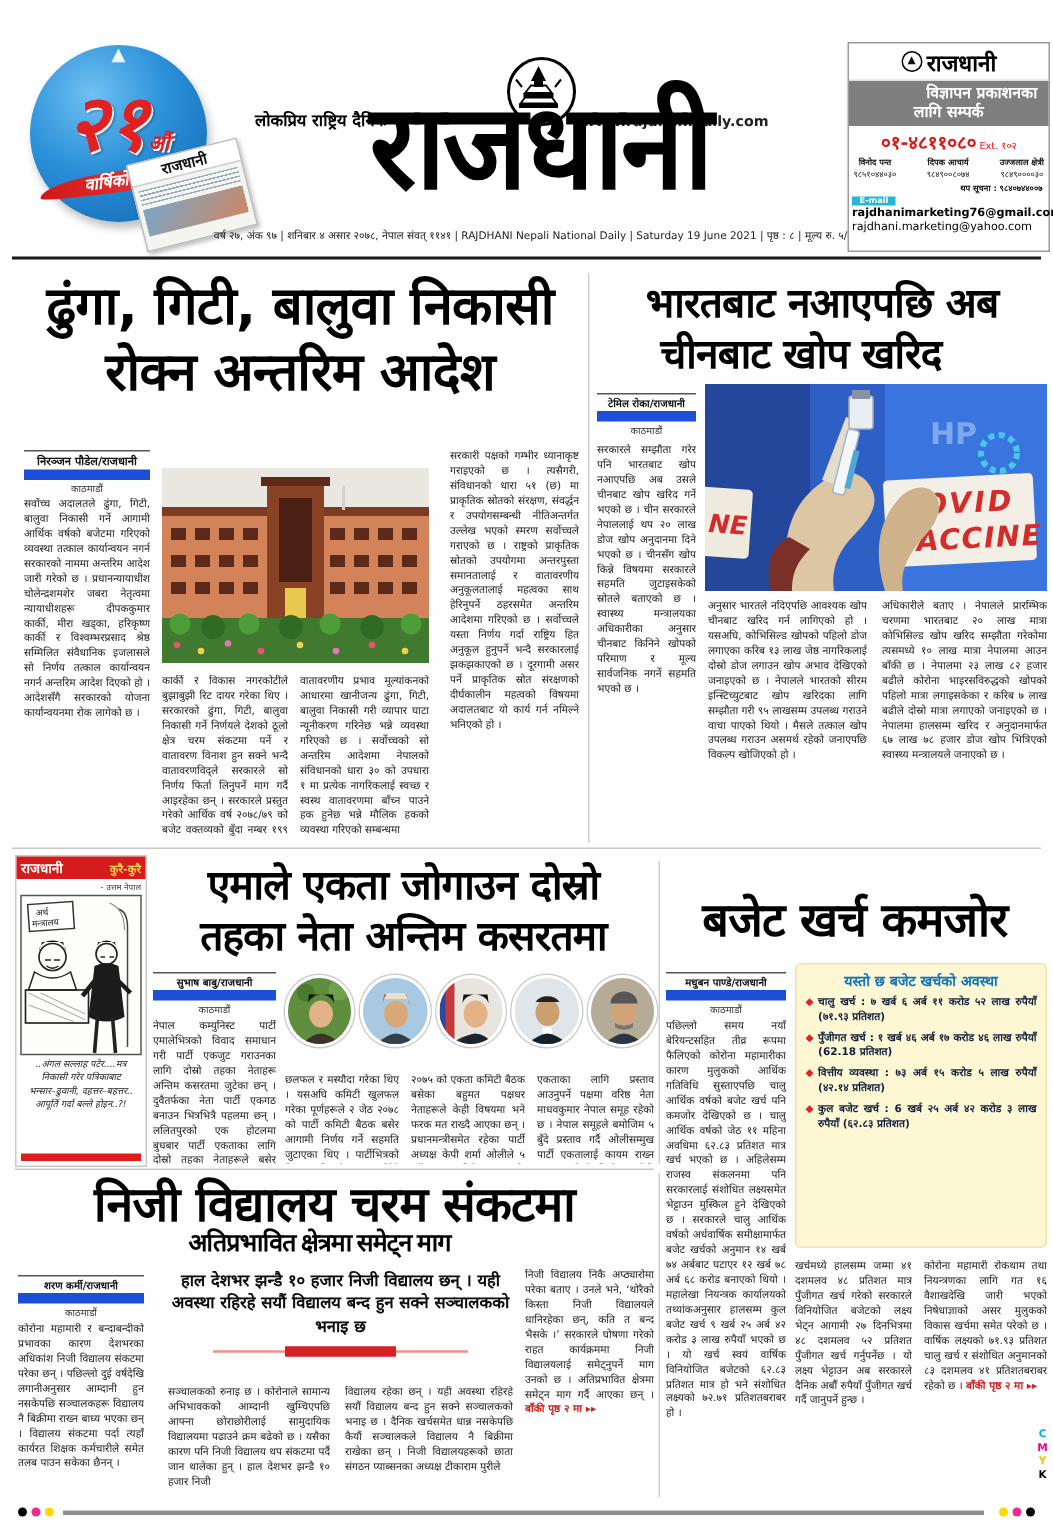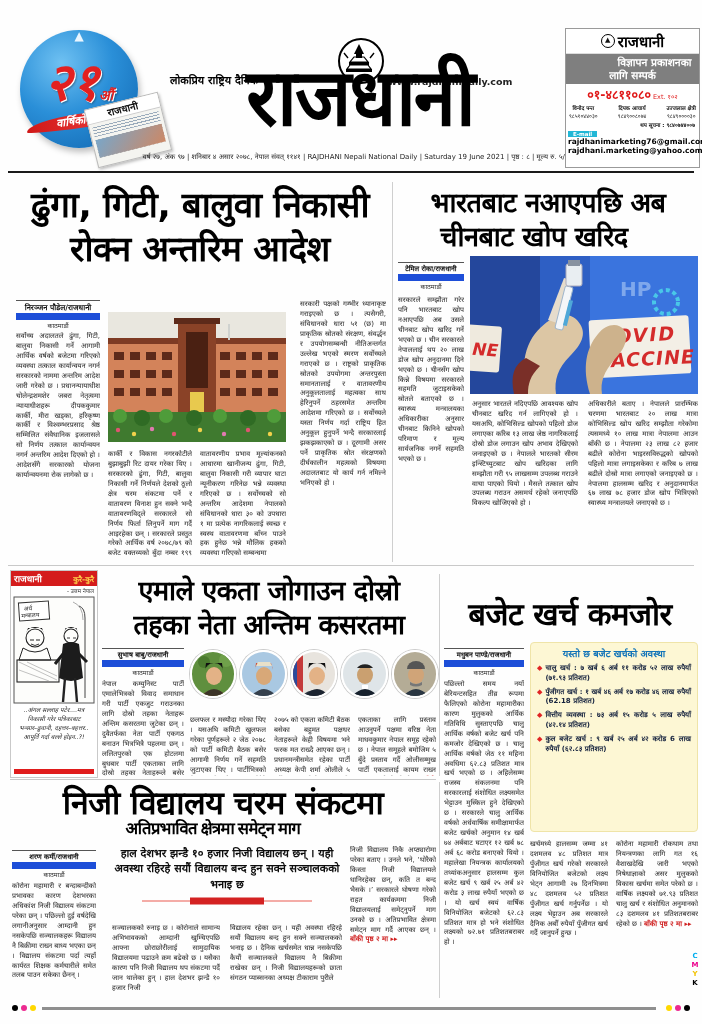--- a/index.html
+++ b/index.html
@@ -86,21 +86,21 @@
       </div>
       <div style="text-align:center;">
         <span style="display:block;font-weight:bold;font-size:5.5px;">उज्जलाल क्षेत्री</span>
         <span style="display:block;font-size:5.5px;">९८४९००००३०</span>
       </div>
     </div>
     <div style="text-align:right;padding:1px 4px;font-size:5.5px;font-weight:bold;">थप सूचना : ९८४०७४४००७</div>
     <div style="padding:0 2px;">
       <span style="background:#22b7d6;color:#fff;font-size:5.5px;font-weight:bold;padding:0 5px;">E-mail</span>
       <span style="display:block;font-size:7.5px;font-weight:bold;color:#000;">rajdhanimarketing76@gmail.com</span>
-      <span style="display:block;font-size:7.5px;font-weight:bold;color:#000;">rajdhani.marketing@yahoo.com</span>
+      <span style="display:block;font-size:7.5px;font-weight:normal;color:#000;">rajdhani.marketing@yahoo.com</span>
     </div>
   </div>
 
   <div class="abs" style="left:8px;top:171px;width:686px;height:2px;background:#1a1a1a;"></div>
 
   <div class="abs hl" style="left:12px;top:186px;width:376px;font-size:35px;">ढुंगा, गिटी, बालुवा निकासी</div>
   <div class="abs hl" style="left:12px;top:230px;width:376px;font-size:35px;">रोक्न अन्तरिम आदेश</div>
 
   <div class="abs" style="left:16px;top:300px;width:84px;">
     <div class="byl">निरञ्जन पौडेल/राजधानी</div>
@@ -334,21 +334,21 @@
     <div class="bullet">
         <span class="bdot">◆</span>
         <span>पुँजीगत खर्च : १ खर्ब ४६ अर्ब १७ करोड ४६ लाख रुपैयाँ (62.18 प्रतिशत)</span>
       </div>
     <div class="bullet">
         <span class="bdot">◆</span>
         <span>वित्तीय व्यवस्था : ७३ अर्ब १५ करोड ५ लाख रुपैयाँ (४२.१४ प्रतिशत)</span>
       </div>
     <div class="bullet">
         <span class="bdot">◆</span>
-        <span>कुल बजेट खर्च : ९ खर्ब २५ अर्ब ४२ करोड 6 लाख रुपैयाँ (६२.८३ प्रतिशत)</span>
+        <span>कुल बजेट खर्च : 6 खर्ब २५ अर्ब ४२ करोड ३ लाख रुपैयाँ (६२.८३ प्रतिशत)</span>
       </div>
   </div>
   <div class="abs bt" style="left:530px;top:840px;width:78px;height:158px;">खर्चमध्ये हालसम्म जम्मा ४१ दशमलव ४८ प्रतिशत मात्र पुँजीगत खर्च गरेको सरकारले विनियोजित बजेटको लक्ष्य भेट्न आगामी २७ दिनभित्रमा ४८ दशमलव ५२ प्रतिशत पुँजीगत खर्च गर्नुपर्नेछ । यो लक्ष्य भेट्टाउन अब सरकारले दैनिक अर्बौं रुपैयाँ पुँजीगत खर्च गर्दै जानुपर्ने हुन्छ ।</div>
   <div class="abs bt" style="left:616px;top:840px;width:82px;height:158px;"><span>कोरोना महामारी रोकथाम तथा नियन्त्रणका लागि गत १६ वैशाखदेखि जारी भएको निषेधाज्ञाको असर मुलुकको विकास खर्चमा समेत परेको छ । वार्षिक लक्ष्यको ७१.९३ प्रतिशत चालु खर्च र संशोधित अनुमानको ८३ दशमलव ४१ प्रतिशतबराबर रहेको छ ।</span> <span class="cont"><span>बाँकी पृष्ठ २ मा</span> ▸▸</span></div>
 
   <div class="abs vrule" style="left:439px;top:782px;height:216px;"></div>
   <div class="abs hrule" style="left:10px;top:779px;width:426px;"></div>
 
   <div class="abs hl" style="left:10px;top:786px;width:426px;font-size:32px;">निजी विद्यालय चरम संकटमा</div>
   <div class="abs hl" style="left:0;top:820px;width:426px;font-size:16.5px;font-family:Liberation Serif, serif;">अतिप्रभावित क्षेत्रमा समेट्न माग</div>

